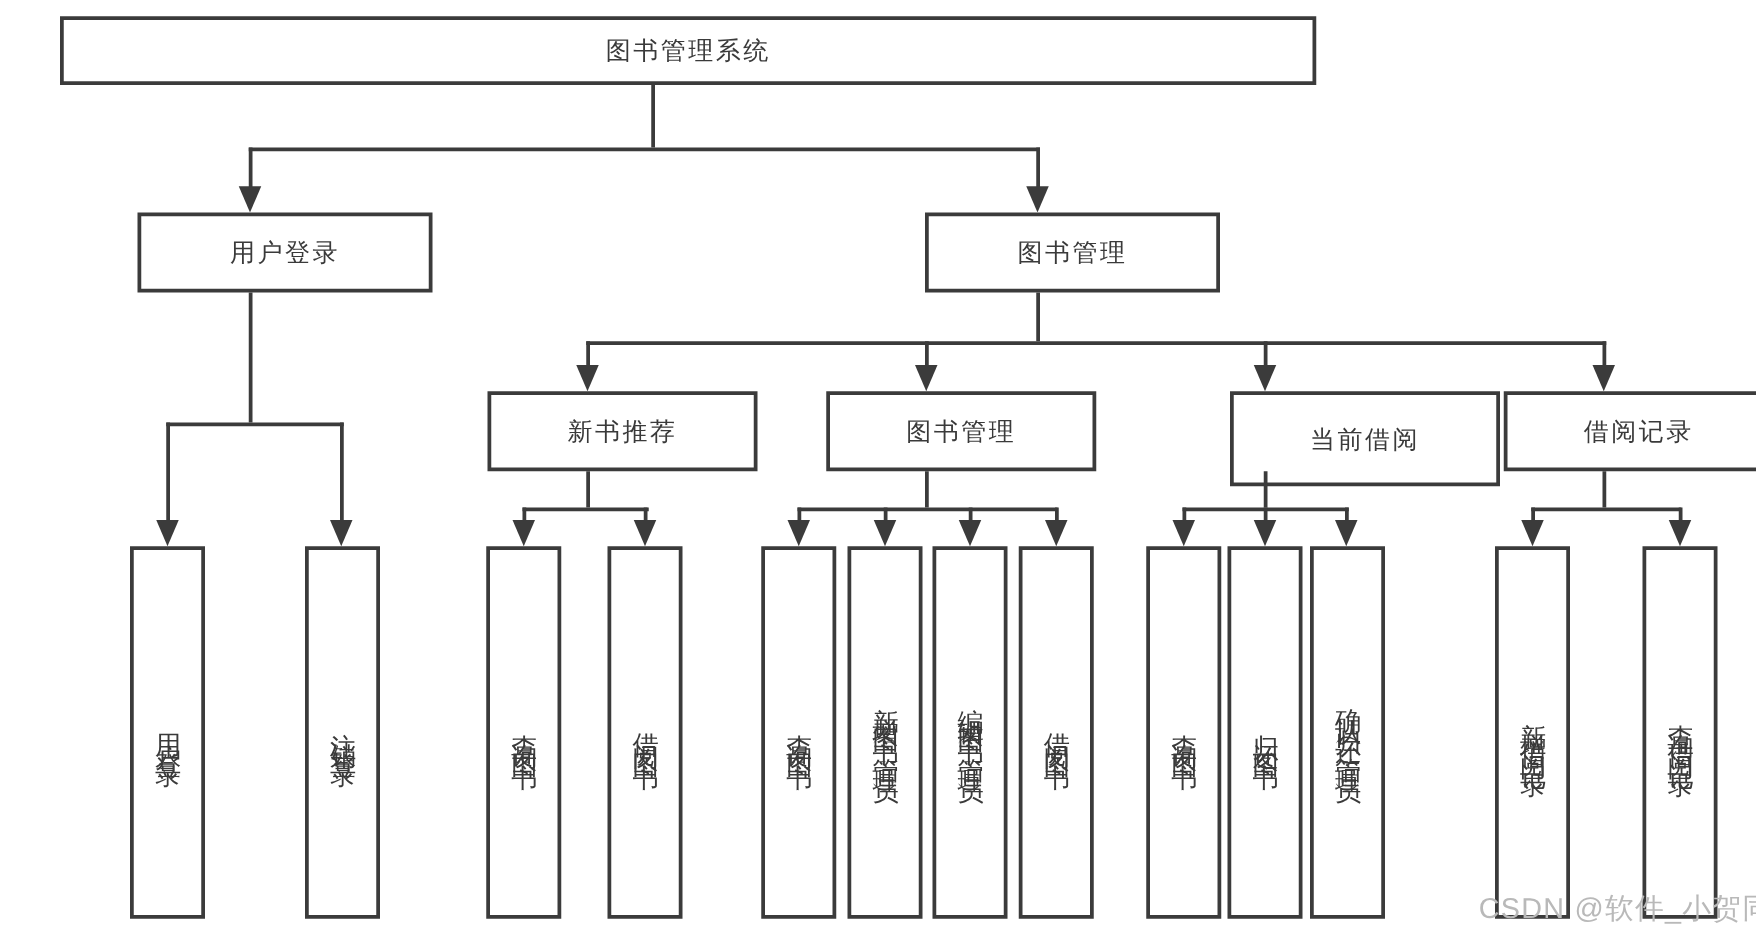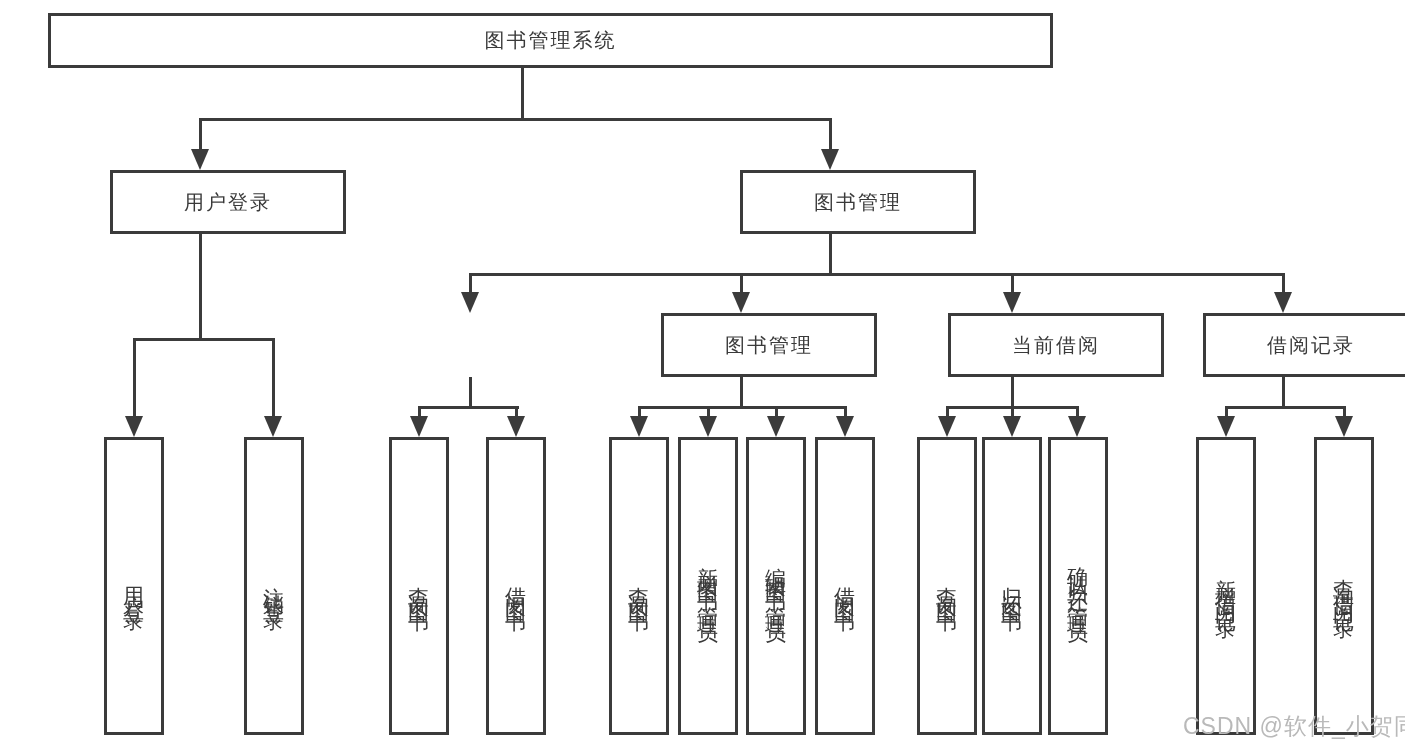--- a/index.html
+++ b/index.html
@@ -59,22 +59,23 @@
   <div class="hline" style="left:469px;top:273px;width:816px"></div>
   <div class="vline" style="left:469px;top:273px;height:22px"></div>
   <div class="arrow" style="left:461px;top:292px"></div>
   <div class="vline" style="left:740px;top:273px;height:22px"></div>
   <div class="arrow" style="left:732px;top:292px"></div>
   <div class="vline" style="left:1011px;top:273px;height:22px"></div>
   <div class="arrow" style="left:1003px;top:292px"></div>
   <div class="vline" style="left:1282px;top:273px;height:22px"></div>
   <div class="arrow" style="left:1274px;top:292px"></div>
 
+  <div class="box hbox" style="left:362px;top:313px;width:216px;height:64px">新书推荐</div>
   <div class="box hbox" style="left:633px;top:313px;width:216px;height:64px">图书管理</div>
-  <div class="box hbox" style="left:920px;top:313px;width:216px;height:64px">当前借阅</div>
+  <div class="box hbox" style="left:956px;top:313px;width:216px;height:76px">当前借阅</div>
   <div class="box hbox" style="left:1175px;top:313px;width:216px;height:64px">借阅记录</div>
 
   <div class="vline" style="left:469px;top:377px;height:29px"></div>
   <div class="hline" style="left:418px;top:406px;width:101px"></div>
   <div class="vline" style="left:418px;top:406px;height:12px"></div>
   <div class="arrow" style="left:410px;top:416px"></div>
   <div class="vline" style="left:515px;top:406px;height:12px"></div>
   <div class="arrow" style="left:507px;top:416px"></div>
 
   <div class="vline" style="left:740px;top:377px;height:29px"></div>

